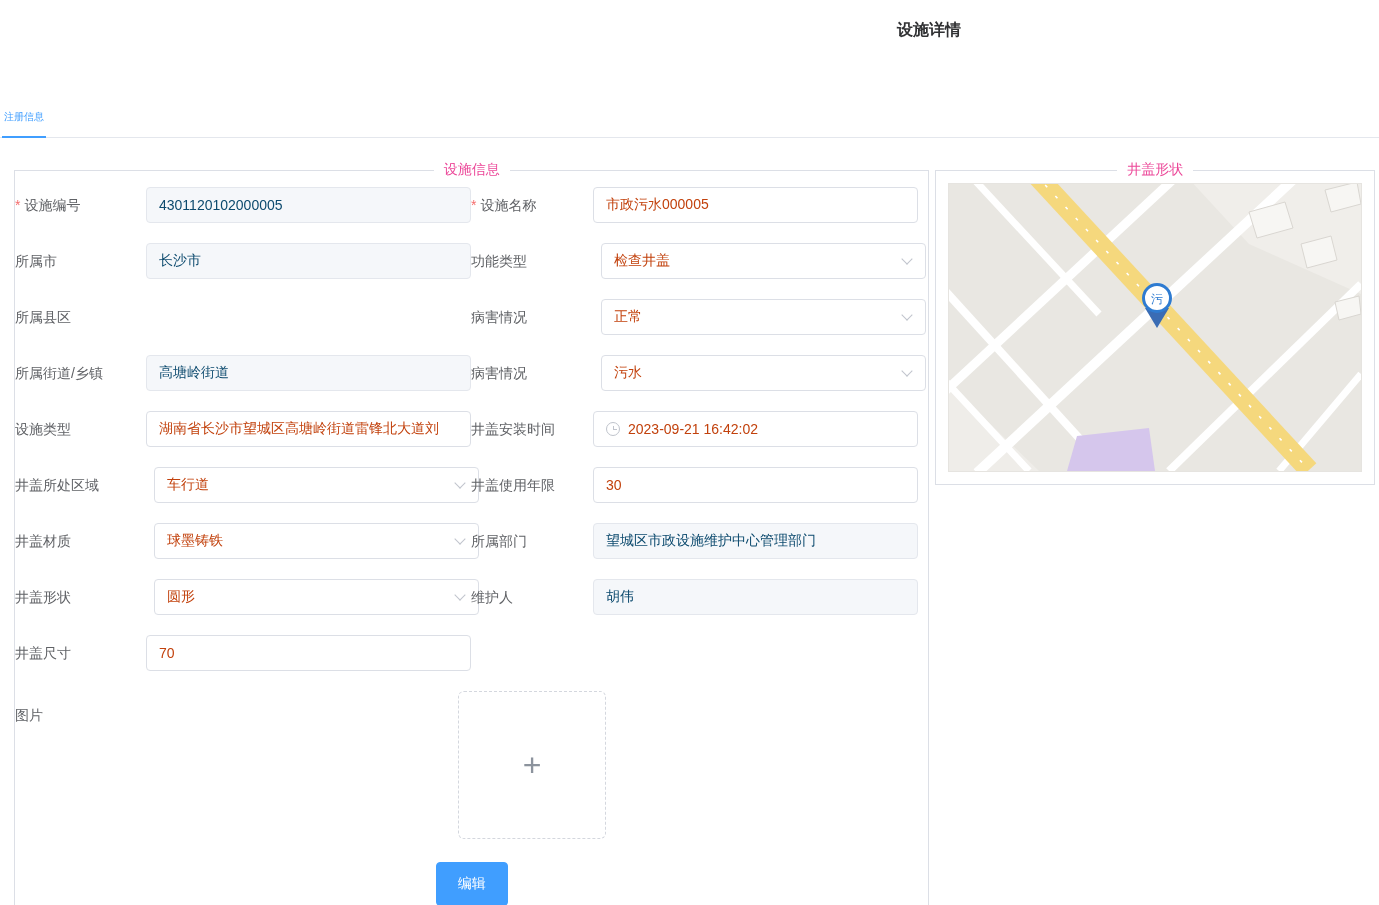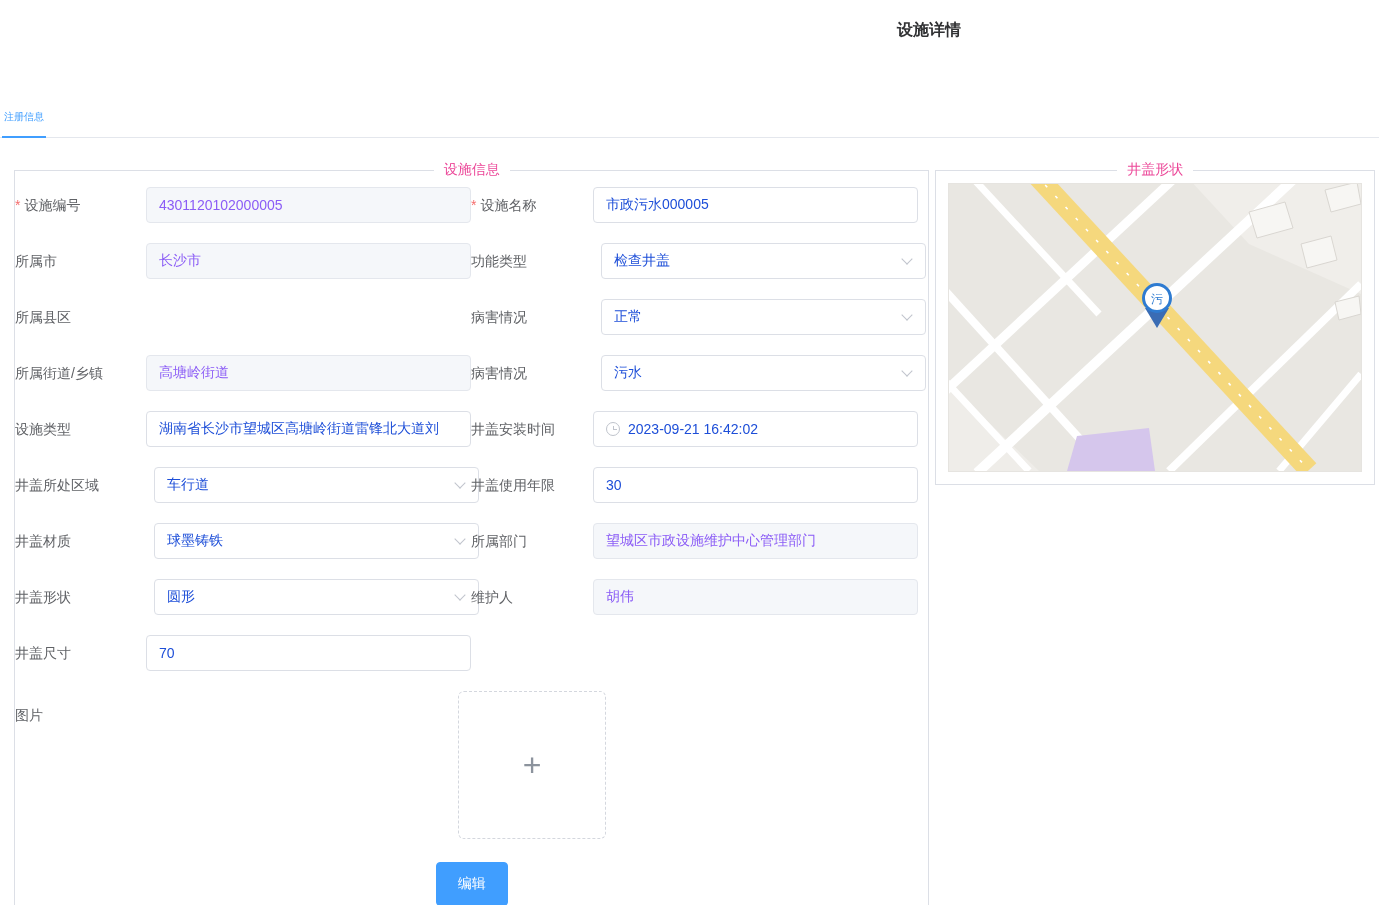--- a/index.html
+++ b/index.html
@@ -44,22 +44,22 @@
   }
   .col-right .form-label { width: 122px; }
   .required { color: #f56c6c; margin-right: 4px; }
   .form-control {
     flex: none; width: 325px; height: 36px;
     border: 1px solid #dcdfe6; border-radius: 4px; background: #fff;
     display: flex; align-items: center; padding: 0 12px; overflow: hidden; cursor: text;
   }
   .form-control.select { cursor: pointer; margin-left: 8px; }
   .form-control.disabled { background: #f5f7fa; border-color: #e4e7ed; cursor: not-allowed; }
-  .form-control.disabled .control-value { color: #8b5cf6; }
-  .control-value { flex: 1; white-space: nowrap; overflow: hidden; color: #1d4ed8; }
+  .form-control.disabled .control-value { color: #0c4a6e; }
+  .control-value { flex: 1; white-space: nowrap; overflow: hidden; color: #c2410c; }
   .chevron {
     flex: none; width: 8px; height: 8px; margin: -4px 2px 0 8px;
     border-right: 1.5px solid #c0c4cc; border-bottom: 1.5px solid #c0c4cc;
     transform: rotate(45deg);
   }
   .clock-icon {
     flex: none; position: relative; width: 14px; height: 14px; margin-right: 8px;
     border: 1px solid #c0c4cc; border-radius: 50%;
   }
   .clock-icon::before { content:""; position:absolute; left:5.5px; top:2.5px; width:1.5px; height:4.5px; background:#c0c4cc; }

